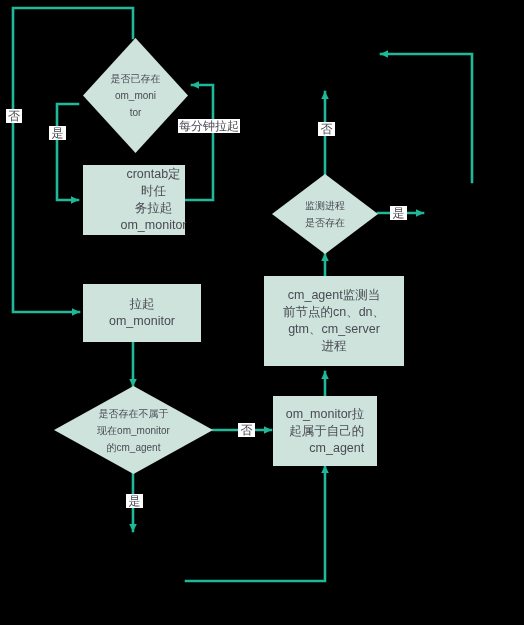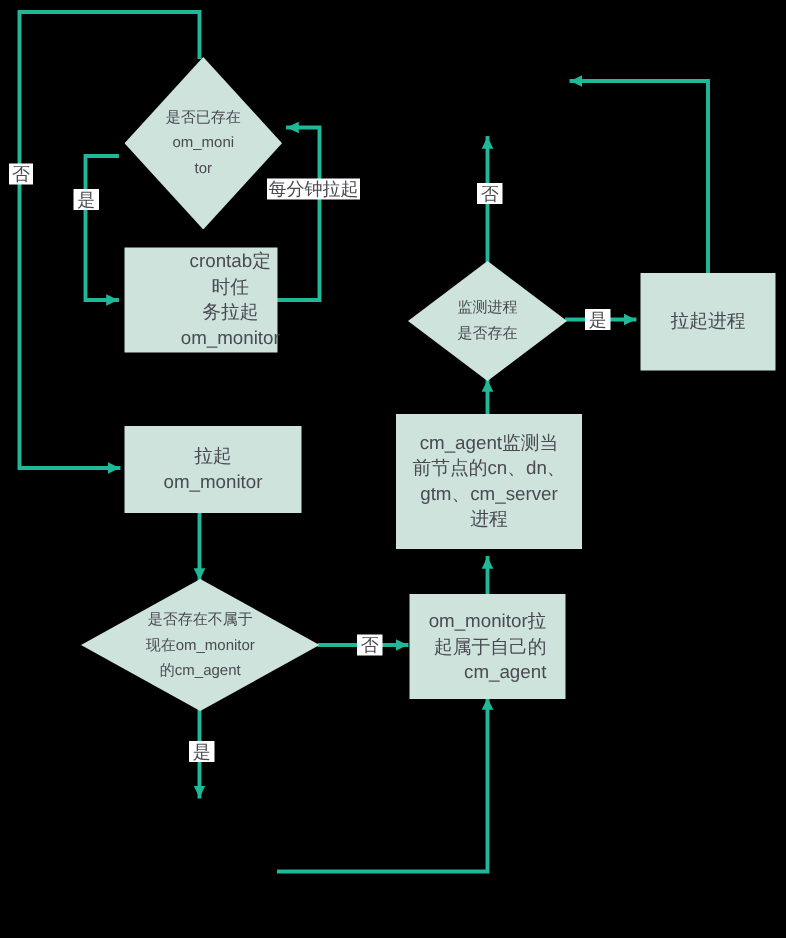--- a/index.html
+++ b/index.html
@@ -98,29 +98,28 @@
 
   <div class="diamond" style="left:54px;top:386px;width:159px;height:88px;">是否存在不属于
 现在om_monitor
 的cm_agent</div>
 
 
   <div class="node" style="left:273px;top:396px;width:104px;height:70px;text-align:right;">om_monitor拉
 起属于自己的
 cm_agent</div>
 
-  <div class="node" style="left:264px;top:276px;width:124px;height:90px;">cm_agent监测当
+  <div class="node" style="left:264px;top:276px;width:140px;height:90px;">cm_agent监测当
 前节点的cn、dn、
 gtm、cm_server
 进程</div>
 
   <div class="diamond" style="left:272px;top:174px;width:106px;height:80px;">监测进程
 是否存在</div>
 
-  <div class="node" style="left:427px;top:182px;width:90px;height:65px;">拉起进程</div>
 
 
   <div class="edge-label" style="left:6px;top:109px;width:14px;">否</div>
 
   <div class="edge-label" style="left:49px;top:126px;width:15px;">是</div>
 
   <div class="edge-label" style="left:178px;top:119px;">每分钟拉起</div>
 
   <div class="edge-label" style="left:238px;top:423px;width:15px;">否</div>
 

